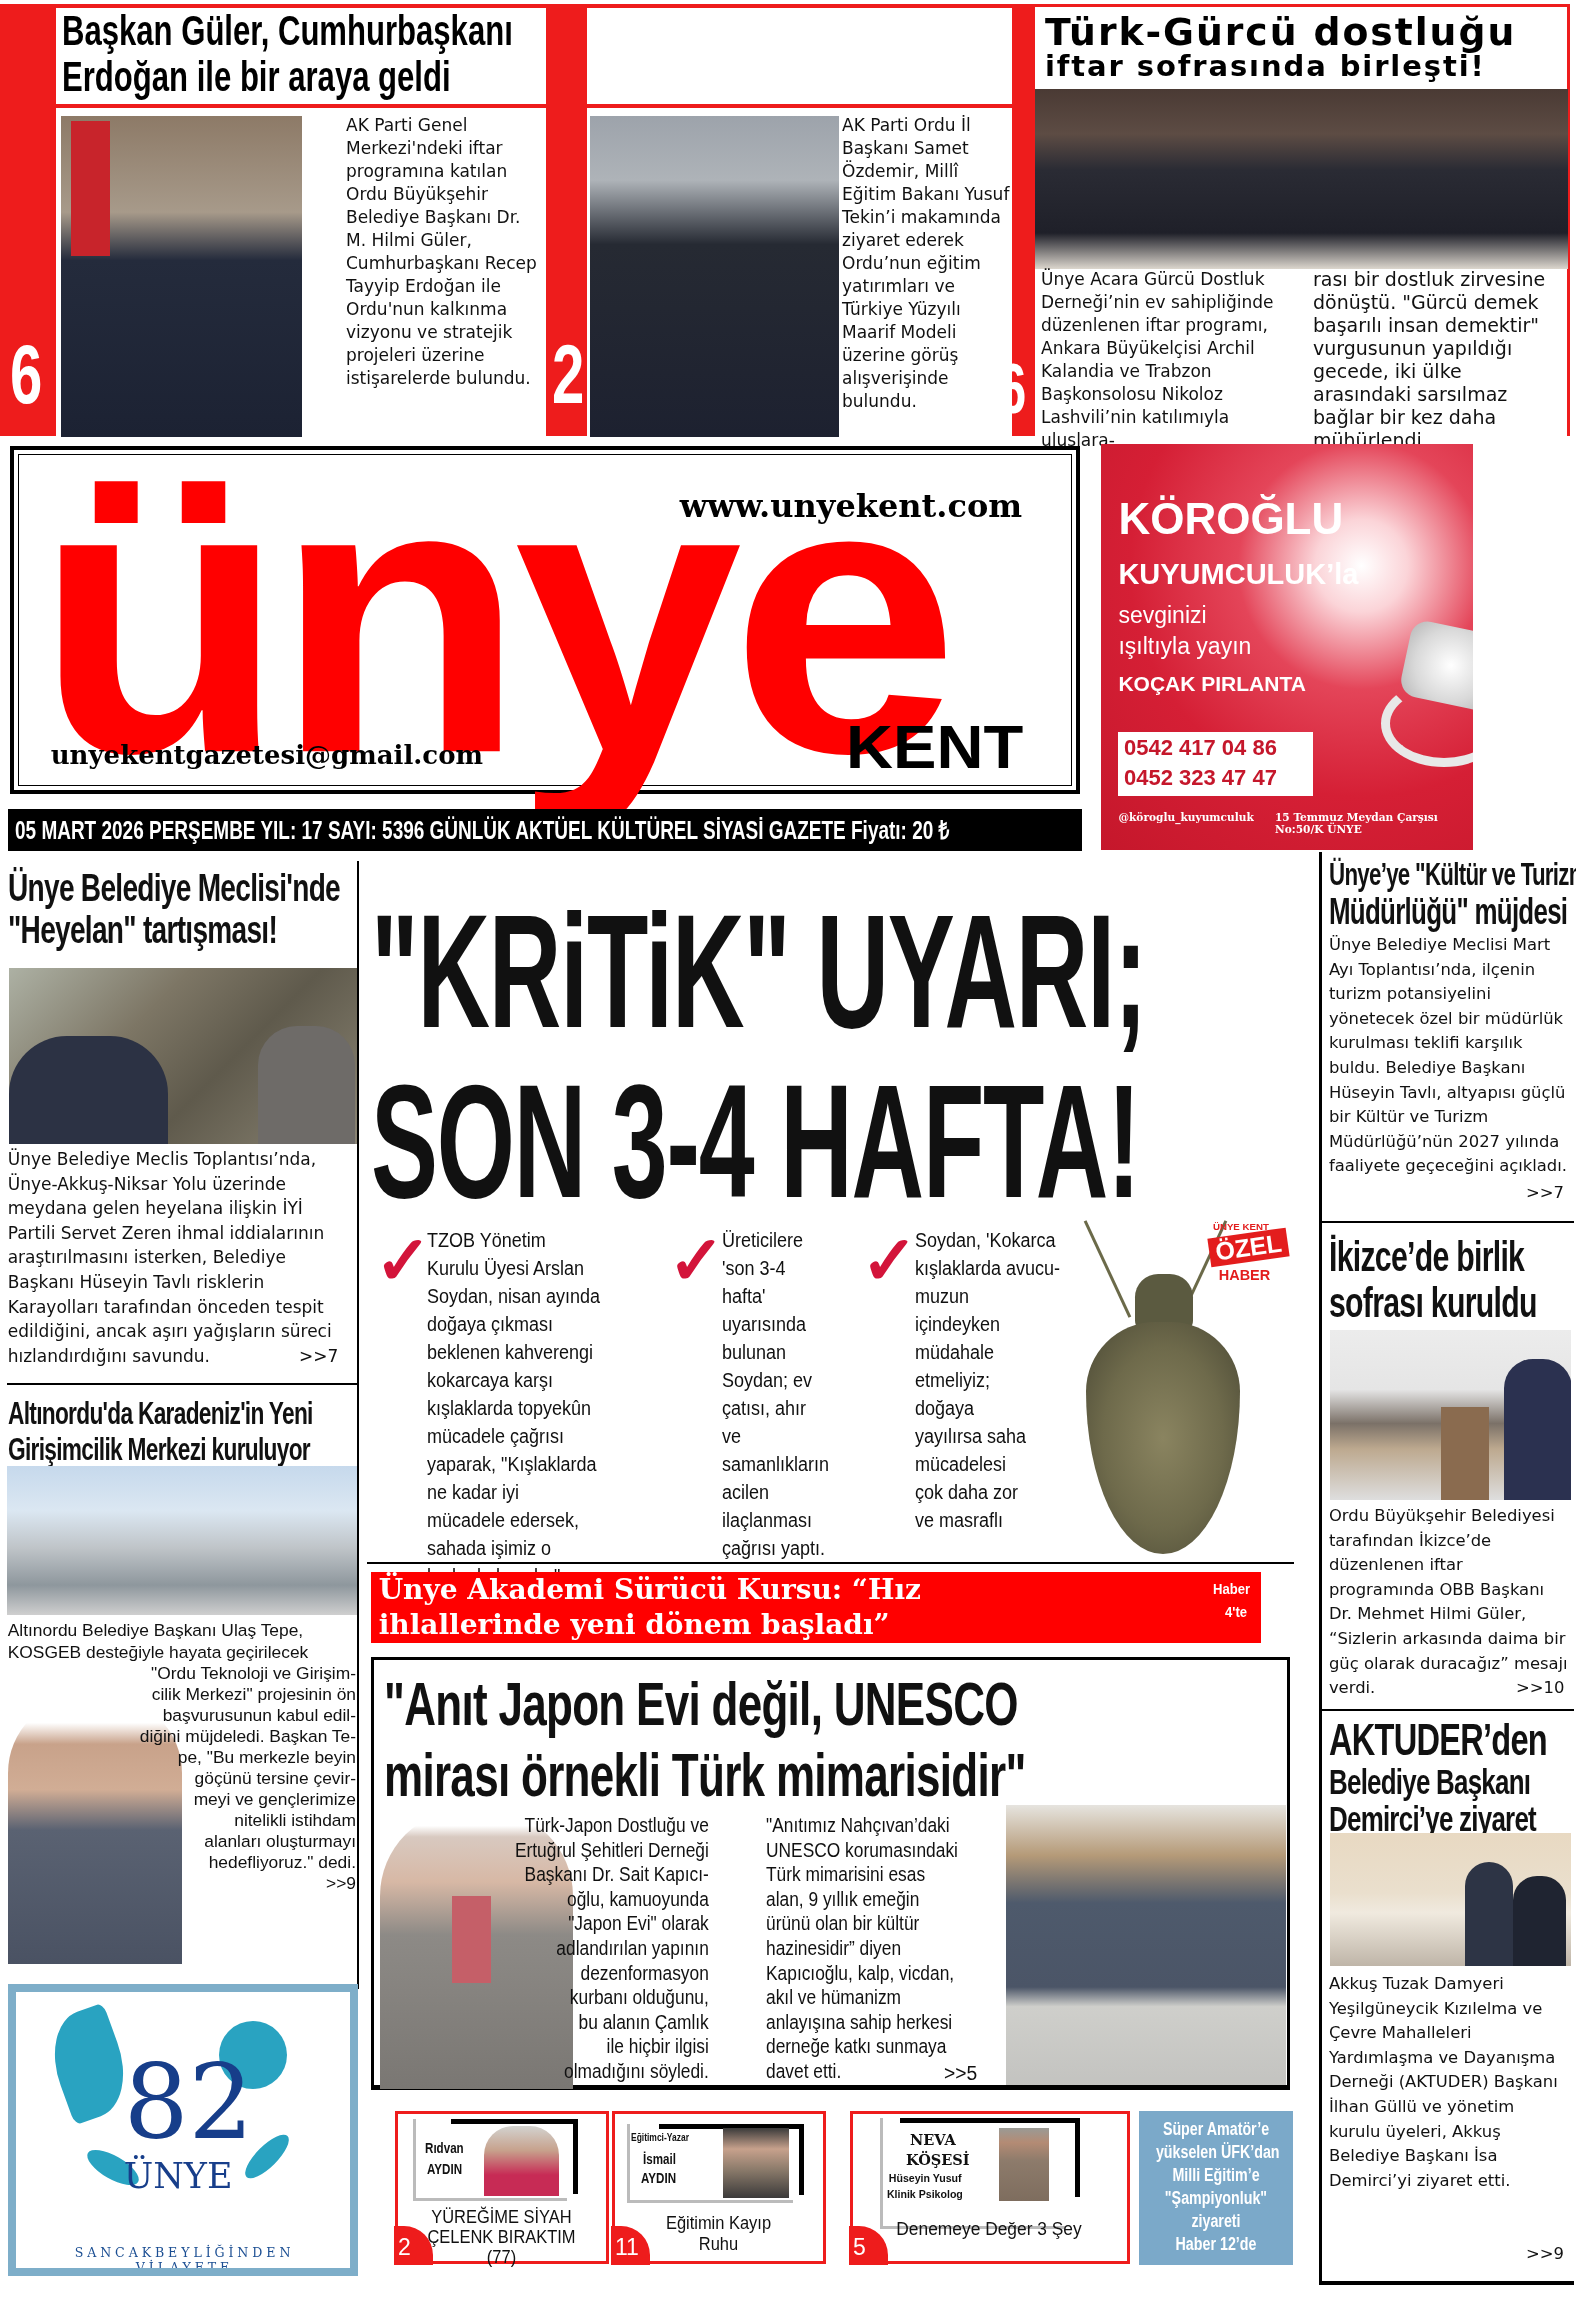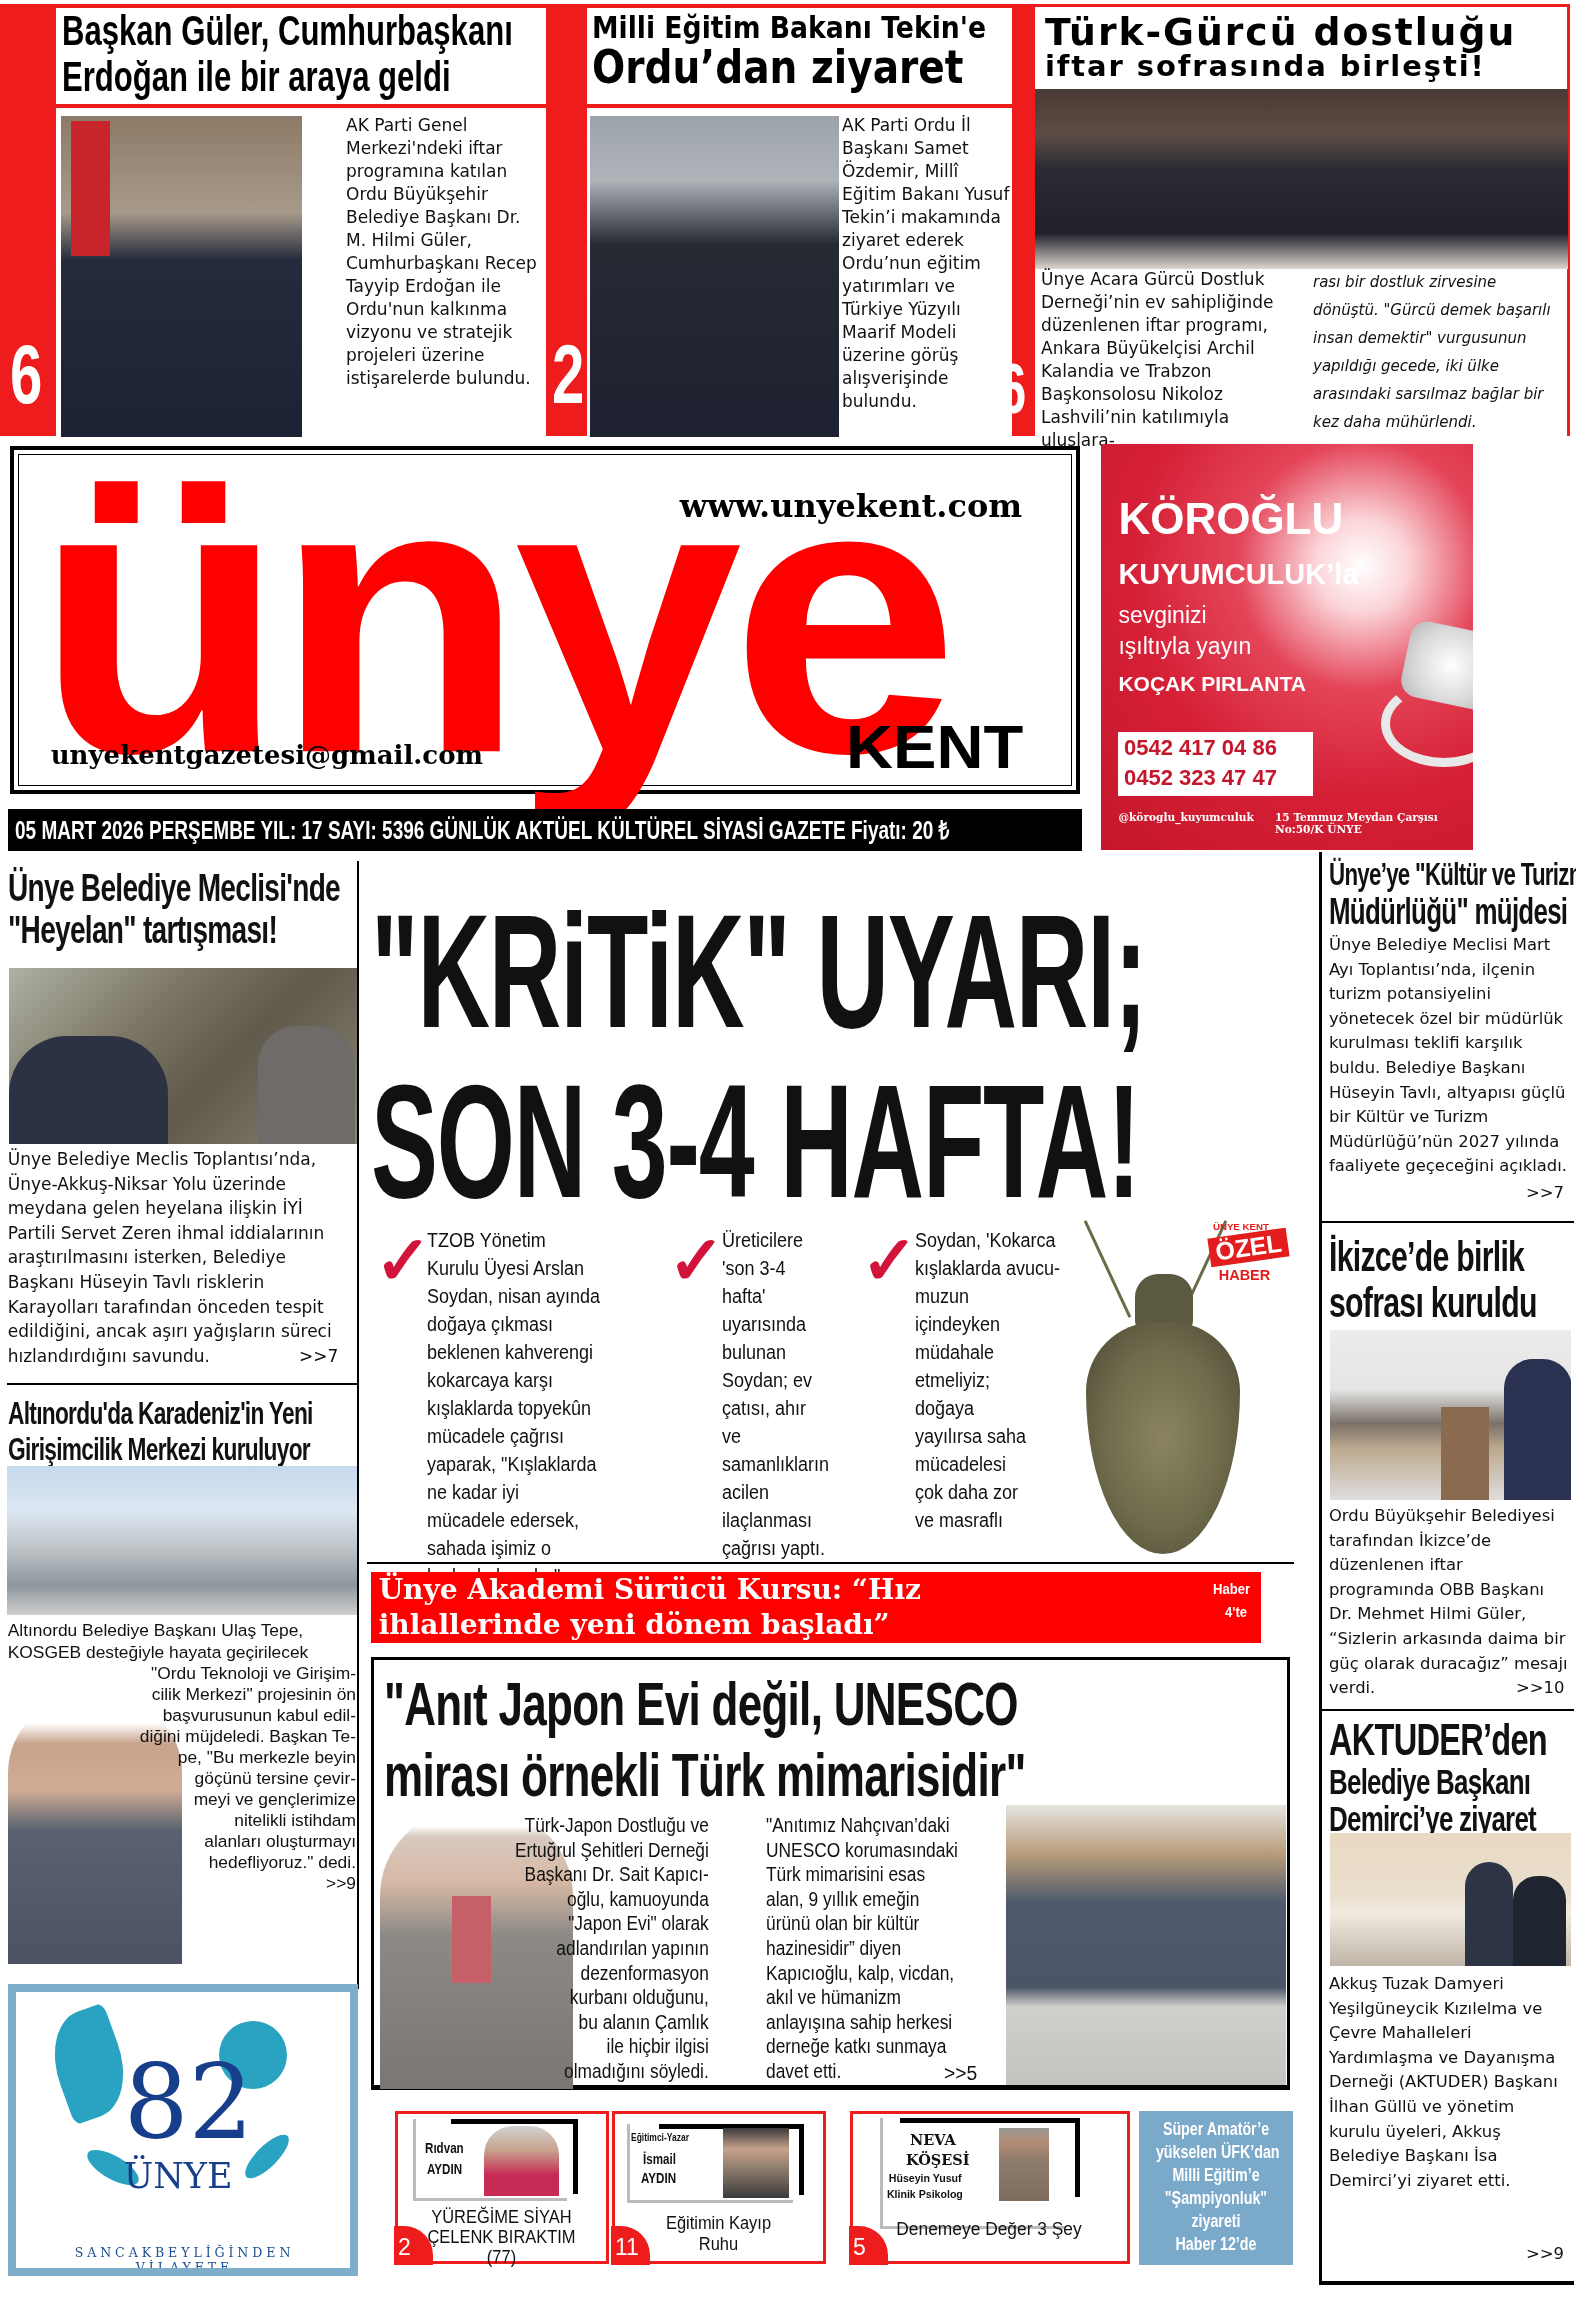--- a/index.html
+++ b/index.html
@@ -48,39 +48,35 @@
     <div class="abs" style="left:9.7px;top:4.8px;width:39px;height:135px;background:#c8242b;"></div>
   </div>
   <div class="abs body-text" style="left:346px;top:114px;width:193px;font-size:17px;line-height:23px;">AK Parti Genel Merkezi'ndeki iftar programına katılan Ordu Büyükşehir Belediye Başkanı Dr. M. Hilmi Güler, Cumhurbaşkanı Recep Tayyip Erdoğan ile Ordu'nun kalkınma vizyonu ve stratejik projeleri üzerine istişarelerde bulundu.</div>
 </div>
 
 <div class="abs" style="left:546px;top:0;width:478px;height:439px;">
   <div class="red-bar" style="left:0;top:3.9px;width:41px;height:432px;"></div>
   <div class="abs" style="left:0;top:3.9px;width:478px;height:3.9px;background:#ee1c1c;"></div>
   <div class="abs" style="left:0;top:104px;width:478px;height:3.9px;background:#ee1c1c;"></div>
   <div class="page-num" style="left:5.8px;top:333px;">2</div>
-  <div class="top-head" style="left:46px;top:11.6px;">
-    <div style="font-size:31px;font-family:'DejaVu Sans',sans-serif;transform:scaleX(0.86);transform-origin:left top;">Milli Eğitim Bakanı Tekin'e</div>
-    <div style="font-size:46px;font-family:'DejaVu Sans',sans-serif;margin-top:1.9px;transform:scaleX(0.85);transform-origin:left top;">Ordu’dan ziyaret</div>
-  </div>
   <div class="photo" style="left:44px;top:116px;width:249px;height:321px;background:linear-gradient(180deg,#9da3ab 0%,#aeb3b8 20%,#262a33 40%,#1d2130 100%);"></div>
   <div class="abs body-text" style="left:296px;top:114px;width:169px;font-size:17px;line-height:23px;">AK Parti Ordu İl Başkanı Samet Özdemir, Millî Eğitim Bakanı Yusuf Tekin’i makamında ziyaret ederek Ordu’nun eğitim yatırımları ve Türkiye Yüzyılı Maarif Modeli üzerine görüş alışverişinde bulundu.</div>
 </div>
 
 <div class="abs" style="left:1012px;top:0;width:560px;height:439px;">
   <div class="abs" style="left:0;top:3.9px;width:558px;height:432px;border:3.9px solid #ee1c1c;border-bottom:none;"></div>
   <div class="red-bar" style="left:0;top:3.9px;width:23px;height:432px;"></div>
   <div class="page-num" style="left:-13.5px;top:348px;font-size:70px;">6</div>
   <div class="top-head" style="left:33px;top:13.5px;font-family:'DejaVu Sans',sans-serif;">
     <div style="font-size:37px;letter-spacing:1.9px;transform:scaleX(1.02);transform-origin:left top;">Türk-Gürcü dostluğu</div>
     <div style="font-size:29px;letter-spacing:1.9px;margin-top:1.9px;">iftar sofrasında birleşti!</div>
   </div>
   <div class="photo" style="left:23px;top:89px;width:533px;height:180px;background:linear-gradient(180deg,#4a3a34 0%,#5d4c44 25%,#2a2b34 45%,#1f2029 80%,#dcd6cd 100%);"></div>
   <div class="abs body-text" style="left:29px;top:268px;width:237px;font-size:17px;line-height:23px;">Ünye Acara Gürcü Dostluk Derneği’nin ev sahipliğinde düzenlenen iftar programı, Ankara Büyükelçisi Archil Kalandia ve Trabzon Başkonsolosu Nikoloz Lashvili’nin katılımıyla uluslara-</div>
-  <div class="abs body-text" style="left:301px;top:268px;width:246px;font-size:15px;line-height:28px;font-style:italic;">rası bir dostluk zirvesine dönüştü. "Gürcü demek başarılı insan demektir" vurgusunun yapıldığı gecede, iki ülke arasındaki sarsılmaz bağlar bir kez daha mühürlendi.</div>
+  <div class="abs body-text" style="left:301px;top:268px;width:246px;font-size:19px;line-height:23px;">rası bir dostluk zirvesine dönüştü. "Gürcü demek başarılı insan demektir" vurgusunun yapıldığı gecede, iki ülke arasındaki sarsılmaz bağlar bir kez daha mühürlendi.</div>
 </div>
 
 <div class="mast">
   <div class="mast-inner"></div>
   <div class="logo">ünye</div>
   <div class="abs" style="left:666px;top:37px;font-family:'DejaVu Serif',serif;font-weight:700;font-size:32px;color:#000;">www.unyekent.com</div>
   <div class="abs" style="left:832px;top:261px;font-weight:700;font-size:62px;color:#000;transform:scaleX(1.05);transform-origin:left top;">KENT</div>
   <div class="abs" style="left:37px;top:290px;font-family:'DejaVu Serif',serif;font-weight:700;font-size:26px;color:#000;">unyekentgazetesi@gmail.com</div>
 </div>
 <div class="date-bar"><span>05 MART 2026 PERŞEMBE YIL: 17 SAYI: 5396 GÜNLÜK AKTÜEL  KÜLTÜREL SİYASİ GAZETE  Fiyatı: 20 ₺</span></div>

